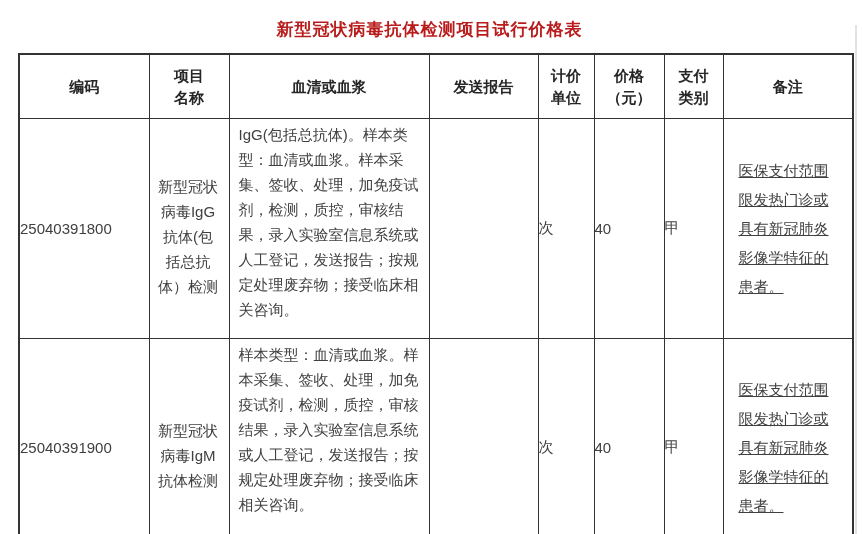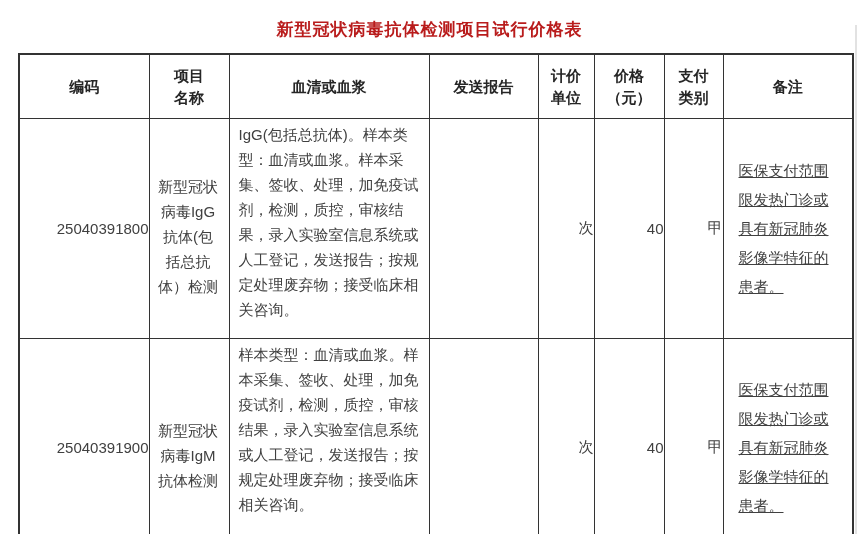--- a/index.html
+++ b/index.html
@@ -50,21 +50,21 @@
   .price-table td {
     font-size: 15px;
     color: #404040;
   }
   tr.data-row-1 td { height: 203px; }
   tr.data-row-2 td { height: 201px; }
   td.cell-code,
   td.cell-unit,
   td.cell-price,
   td.cell-pay {
-    text-align: right;
+    text-align: left;
     vertical-align: middle;
     padding: 0;
   }
   td.cell-name {
     text-align: center;
     vertical-align: middle;
     padding: 16px 9px 0 7px;
     line-height: 25px;
   }
   td.cell-content {

